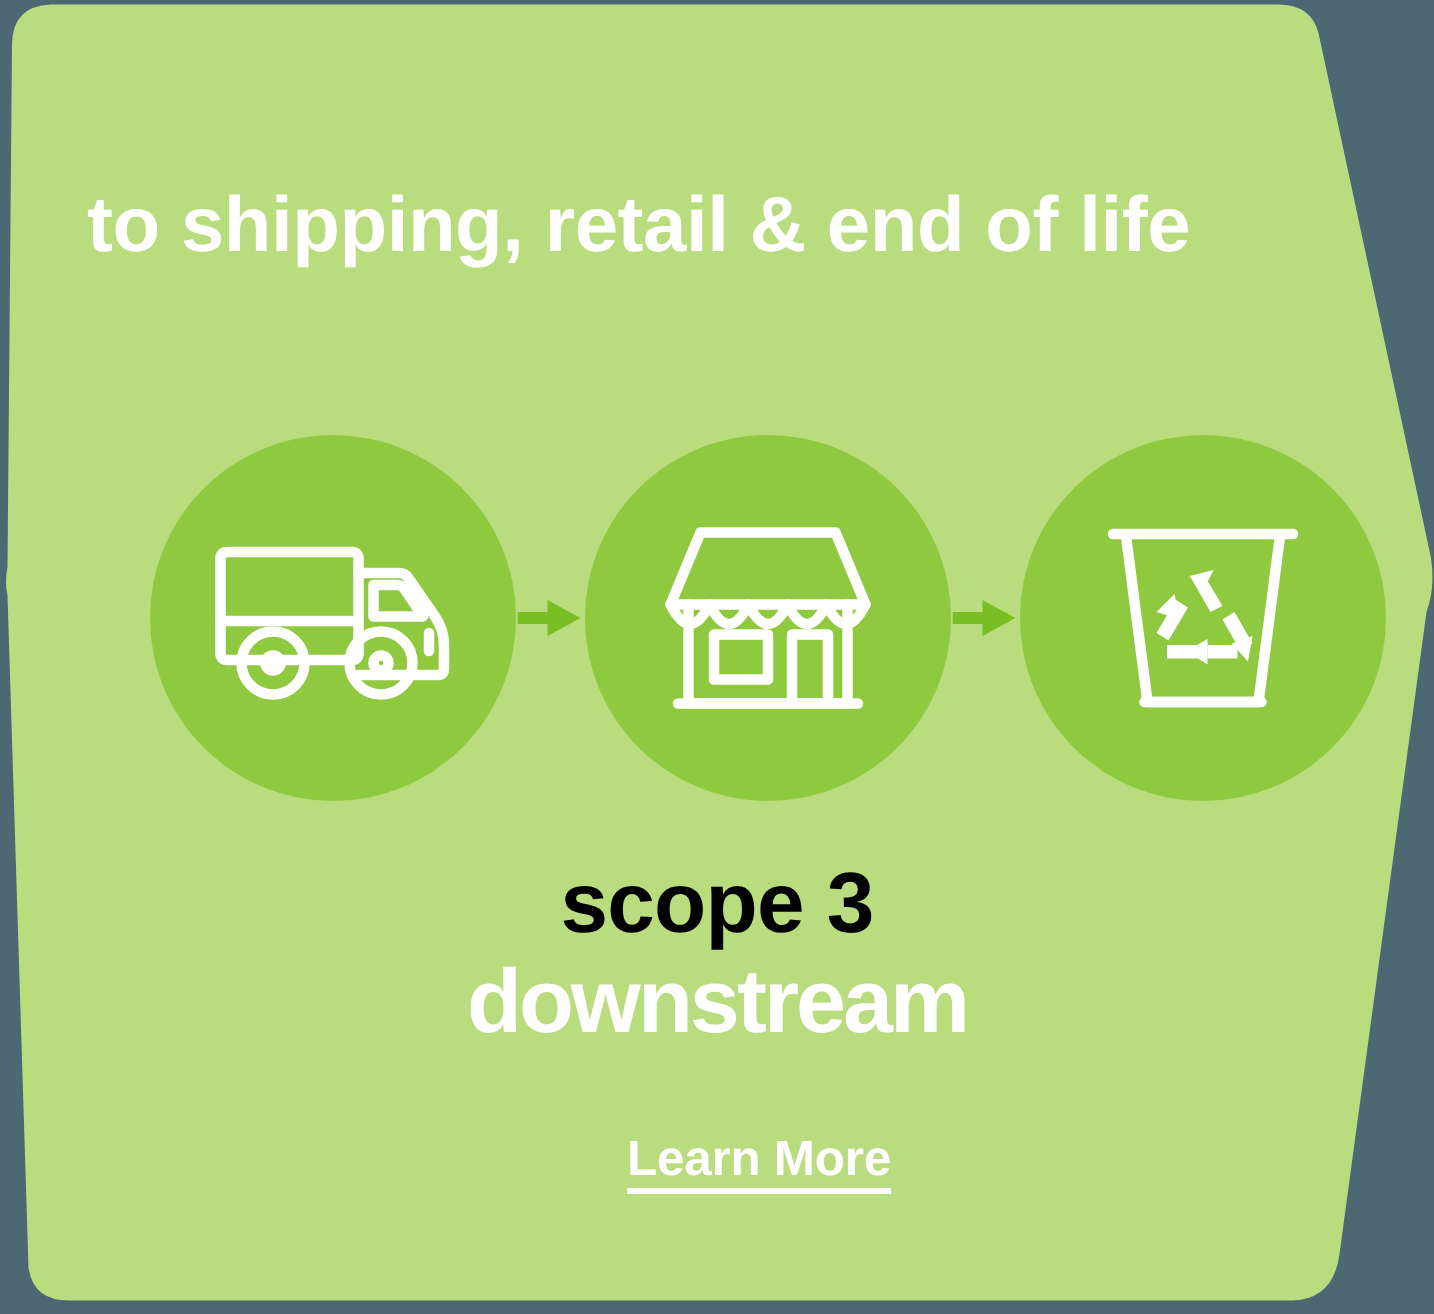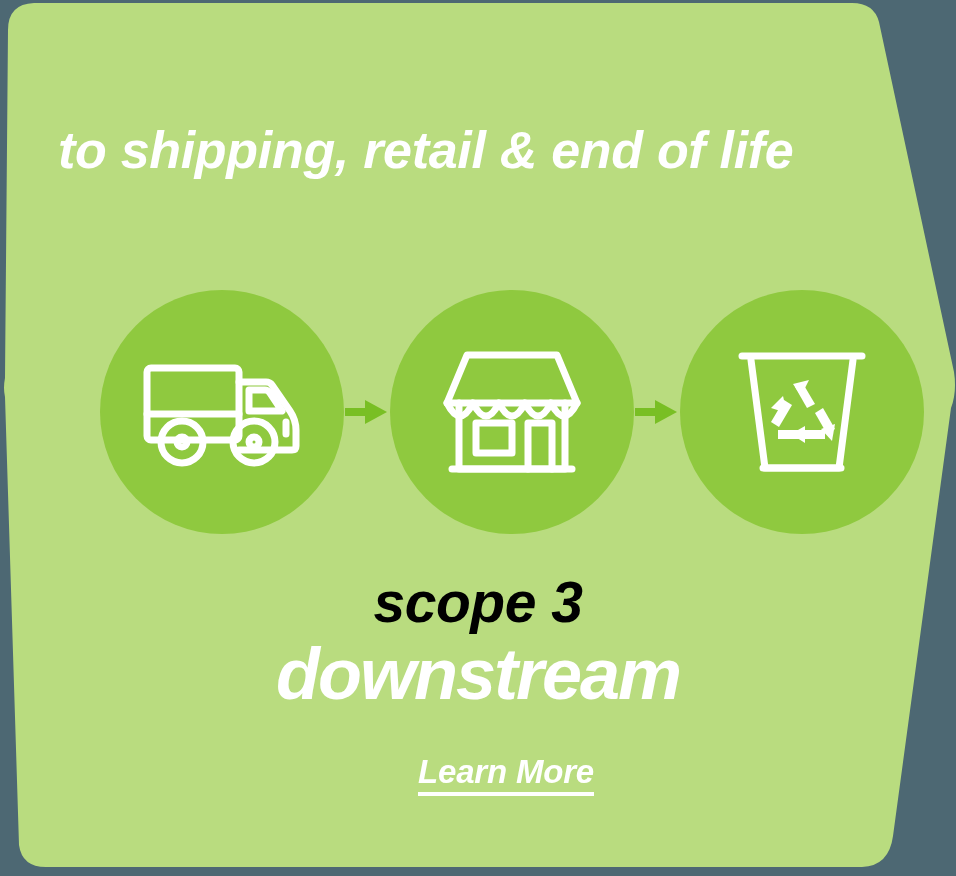--- a/index.html
+++ b/index.html
@@ -30,21 +30,20 @@
     height: 876px;
   }
 
   
   #content {
     position: absolute;
     left: 0;
     top: 0;
     width: 956px;
     height: 876px;
-    font-style: italic;
   }
 
   #headline {
     position: absolute;
     left: 58px;
     top: 124px;
     font-size: 52px;
     font-weight: bold;
     color: #ffffff;
     letter-spacing: -0.3px;
@@ -98,21 +97,21 @@
     color: #000000;
     line-height: 1;
     letter-spacing: -0.5px;
   }
   #headline-big {
     position: absolute;
     left: 0;
     top: 638px;
     width: 956px;
     text-align: center;
-    font-size: 72px;
+    font-size: 60px;
     font-weight: bold;
     color: #ffffff;
     line-height: 1;
     letter-spacing: -2px;
   }
   #cta-wrap {
     position: absolute;
     left: 0;
     top: 755px;
     width: 956px;

